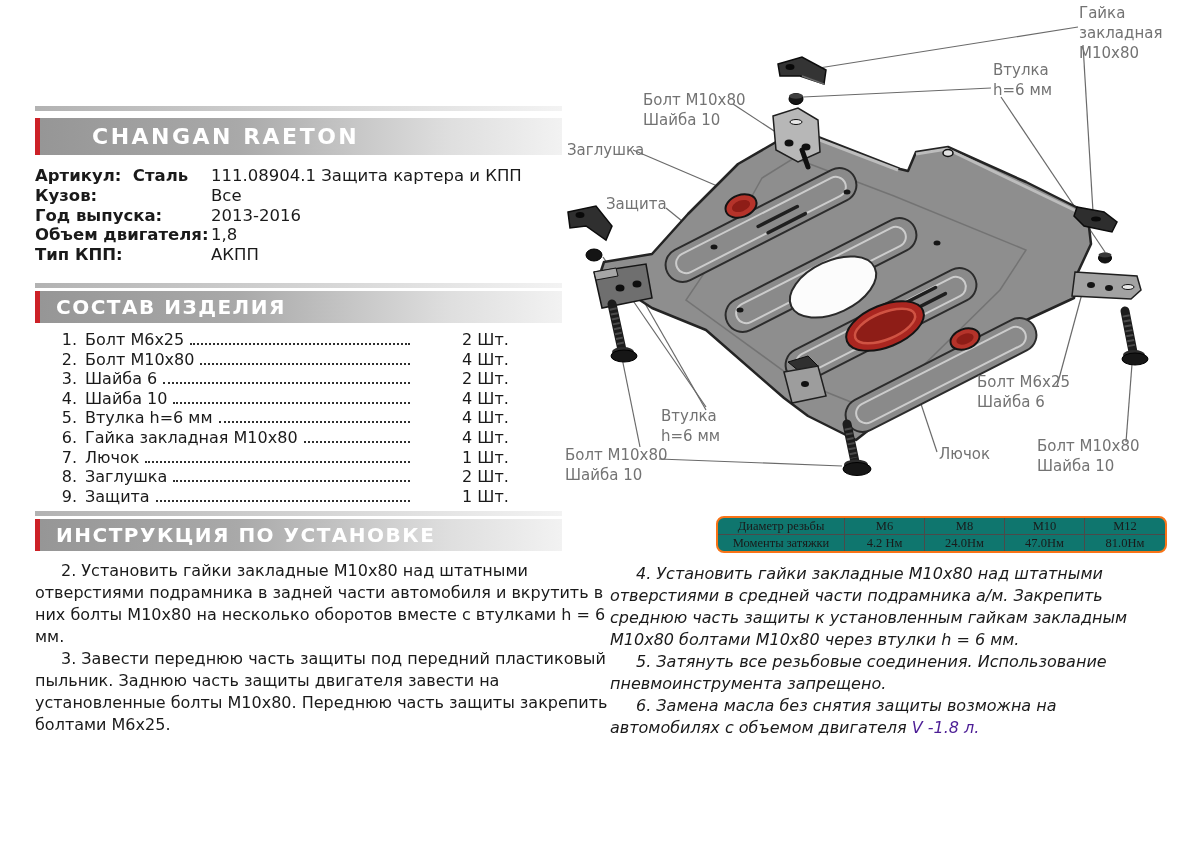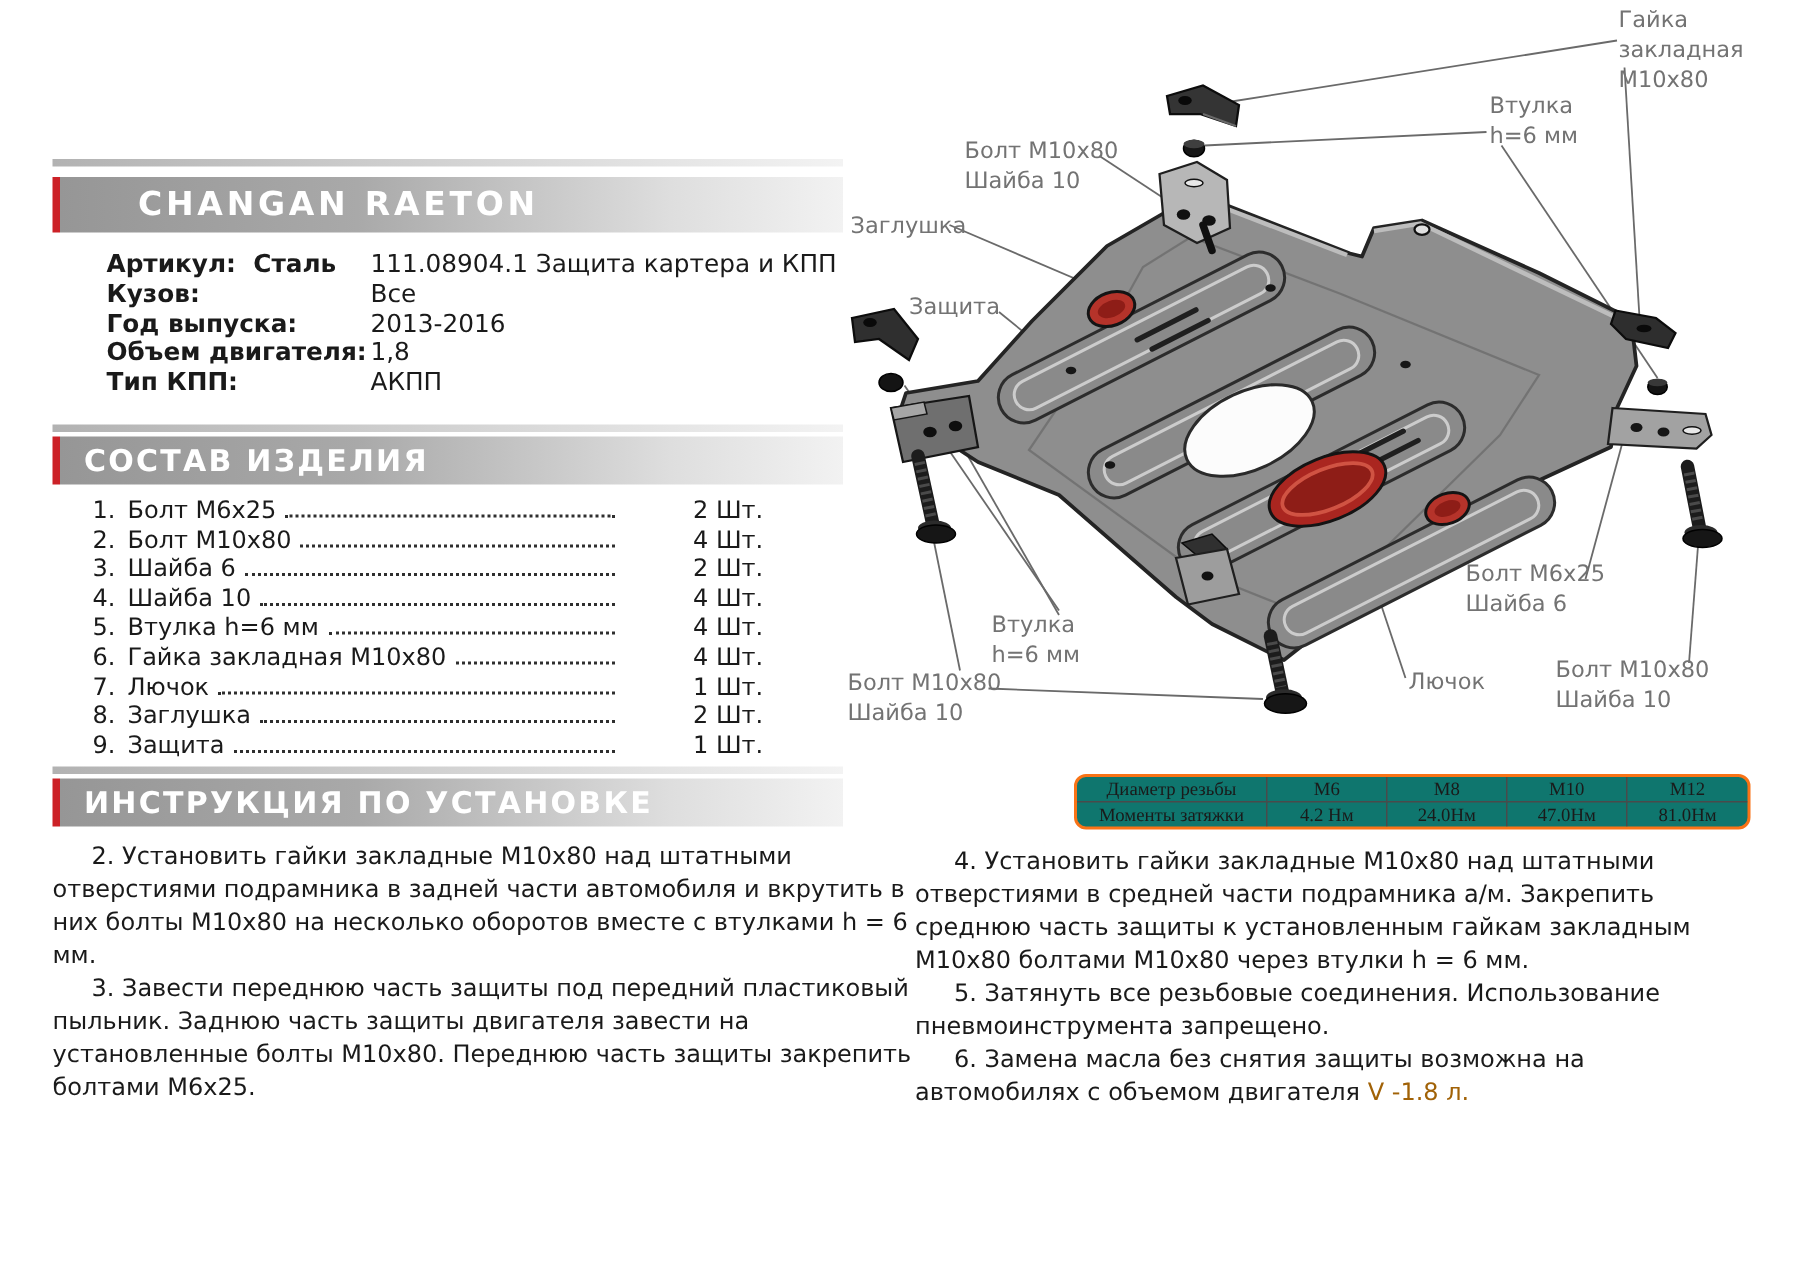--- a/index.html
+++ b/index.html
@@ -18,37 +18,37 @@
   .bar span{color:#ffffff;font-weight:bold;padding-left:16px;letter-spacing:1.5px;}
   .brand-bar{top:118px;height:37px;padding-left:36px;}
   .brand-bar span{font-size:22px;letter-spacing:2.5px;}
   .parts-bar{top:291px;height:32px;}
   .instr-bar{top:519px;height:32px;}
   .parts-bar span,.instr-bar span{font-size:20px;}
 
   
   .specs{position:absolute;left:35px;top:166px;width:540px;}
   .spec-row{display:flex;font-size:16.5px;line-height:19.8px;}
-  .spec-label{width:176px;font-weight:bold;white-space:pre;margin-left:36px;}
+  .spec-label{width:176px;font-weight:bold;white-space:pre;}
   .spec-value{white-space:pre;}
 
   
   .parts-list{position:absolute;left:35px;top:330px;width:479px;}
   .p-row{display:flex;align-items:baseline;font-size:16px;line-height:19.6px;}
   .pn{width:30px;text-align:right;padding-left:12px;box-sizing:content-box;}
   .pname{margin-left:8px;white-space:pre;}
   .leader{flex:1;border-bottom:2px dotted #2e2e2e;margin:0 5px 3px 6px;min-width:12px;}
   .pqty{width:52px;white-space:pre;margin-left:47px;}
 
   
   .instr{position:absolute;font-size:16px;line-height:22px;}
   .instr p{margin:0;text-indent:26px;}
   .instr-left{left:35px;top:560px;width:582px;}
-  .instr-right{left:610px;top:563px;width:556px;}
-  .dim{color:#a16207;}
+  .instr-right{left:610px;top:563px;width:556px;font-style:italic;}
+  .dim{color:#4c1d95;}
 
   
   .torque{position:absolute;left:716px;top:516px;width:447px;
           border:2px solid #f97316;border-radius:8px;overflow:hidden;background:#0f766e;
           display:grid;grid-template-columns:127px 80px 80px 80px 80px;font-family:Liberation Serif, serif;}
   .tcell{font-size:12.5px;line-height:16px;text-align:center;
          border-right:1px solid #4a4a4a;border-bottom:1px solid #4a4a4a;}
   .tcell.lastcol{border-right:none;}
   .tcell.lastrow{border-bottom:none;}
 

